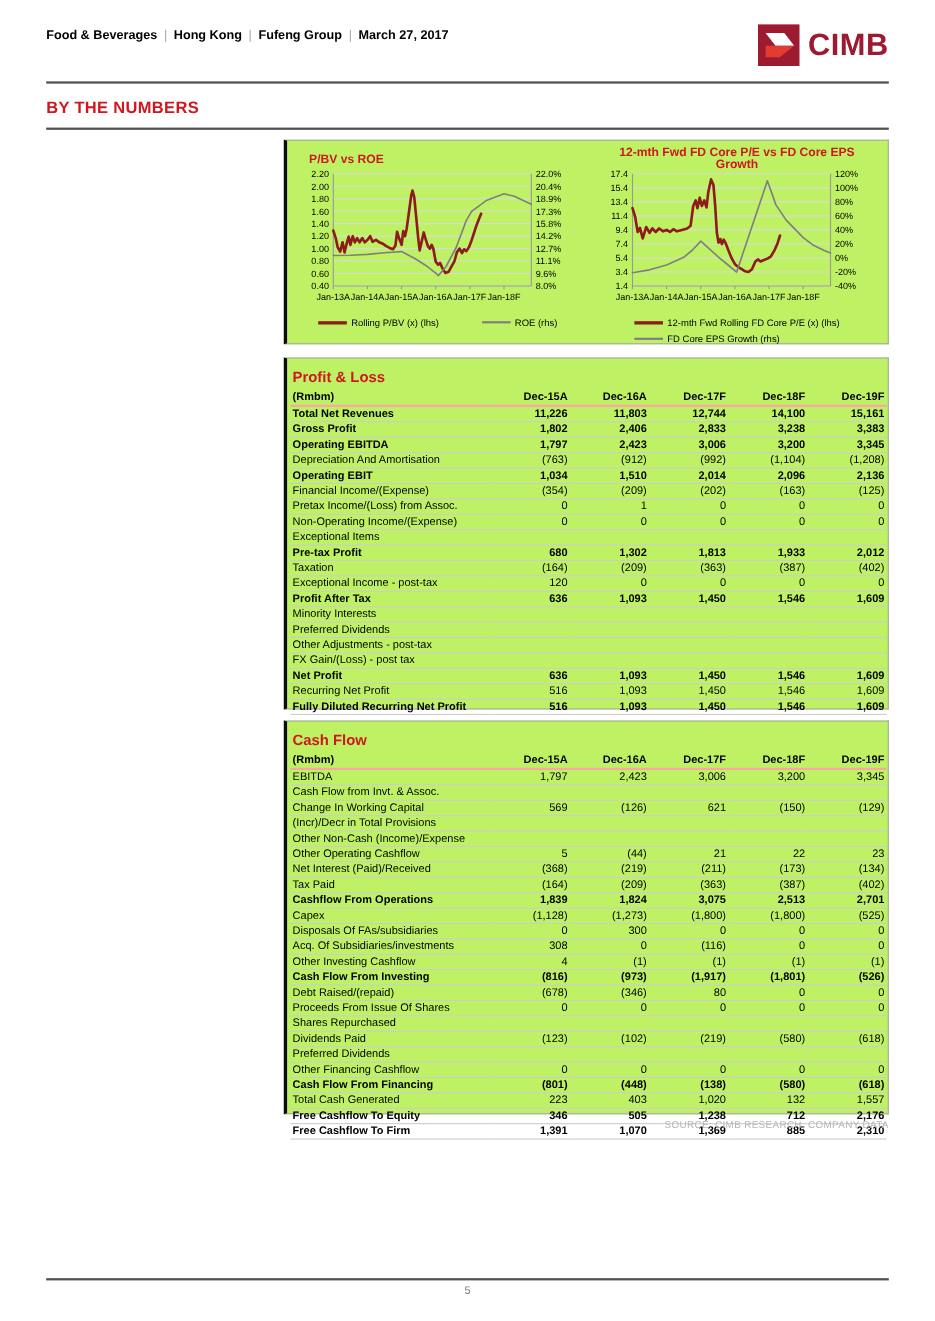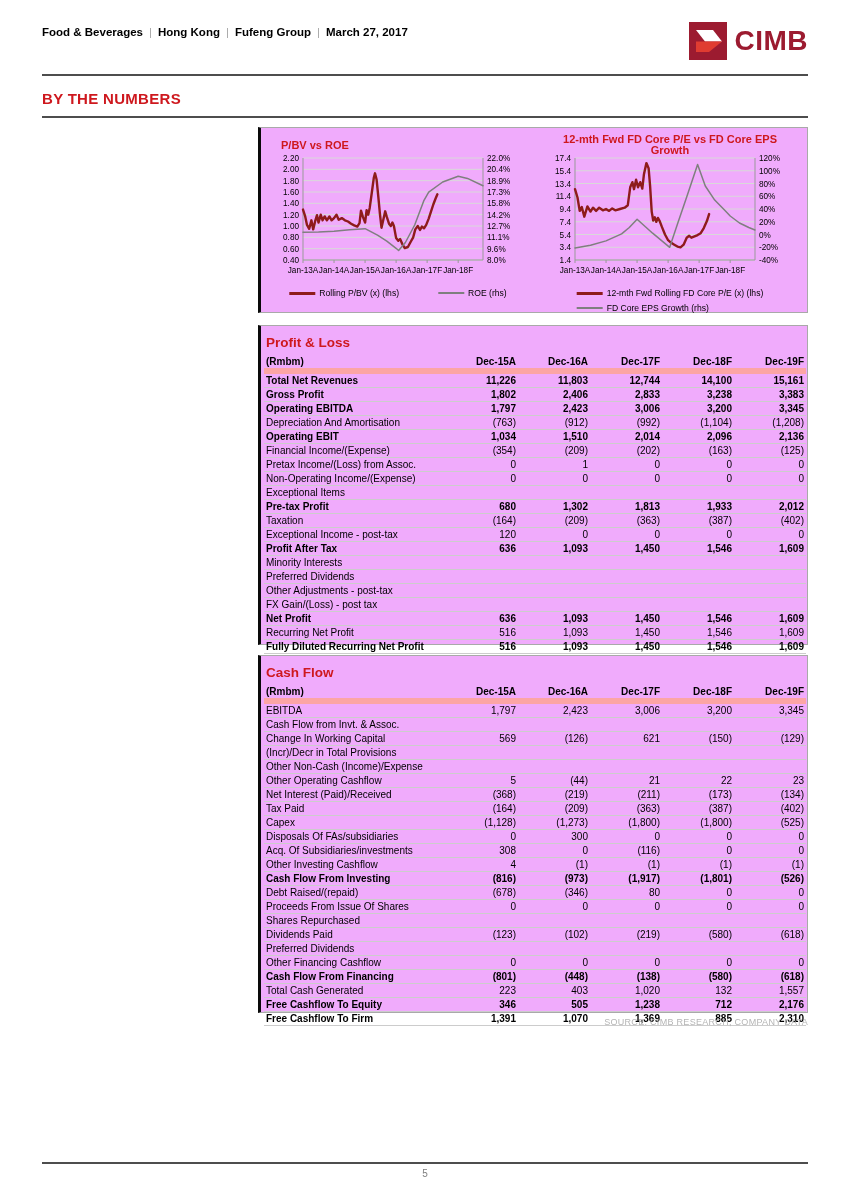--- a/index.html
+++ b/index.html
@@ -8,21 +8,21 @@
   
   .breadcrumb{position:absolute;left:42px;top:26px;font-size:11.5px;font-weight:bold;white-space:nowrap;}
   .breadcrumb .sep{color:#a6a6a6;font-weight:normal;padding:0 6px;}
   .logo{position:absolute;right:42px;top:22px;display:flex;align-items:flex-end;gap:7px;}
   .logo-text{font-size:28px;font-weight:bold;color:#9C1B30;letter-spacing:.5px;line-height:38px;}
   .rule{position:absolute;left:42px;width:766px;background:#4d4d4d;}
   .rule-top{top:74px;height:2px;}
   .rule-sub{top:116px;height:2px;}
   .section-title{position:absolute;left:42px;top:90px;font-size:15px;font-weight:bold;color:#CE181E;letter-spacing:.3px;}
   
-  .panel{position:absolute;left:258px;width:550px;box-sizing:border-box;background:#f0abfc;
+  .panel{position:absolute;left:258px;width:550px;box-sizing:border-box;background:#bef264;
          border:1px solid #a9a9a9;border-left:3px solid #0a0a0a;}
   .charts-panel{top:127px;height:186px;}
   .pnl-panel{top:325px;height:320px;}
   .cf-panel{top:655px;height:358px;}
   
   .chart{position:absolute;top:4px;width:262px;height:178px;}
   #chart0{left:6px;} #chart1{left:278px;}
   .chart-title{height:22px;font-size:11px;font-weight:bold;color:#CE181E;line-height:11px;}
   .chart-title.left{padding-left:14px;padding-top:8px;box-sizing:border-box;}
   .chart-title.center{text-align:center;padding-top:2px;box-sizing:border-box;}
@@ -32,21 +32,21 @@
   .legend.row{flex-direction:row;gap:39px;}
   .legend.col{flex-direction:column;align-items:flex-start;gap:5px;}
   .legend-item{display:flex;align-items:center;gap:4px;}
   .sw{display:inline-block;width:26px;}
   
   .table-title{font-size:13.5px;font-weight:bold;color:#CE181E;padding:9px 0 5px 5px;}
   table{border-collapse:collapse;table-layout:fixed;width:calc(100% - 6px);margin-left:3px;}
   th,td{padding:0 2px;font-size:10px;height:13px;line-height:13px;border-bottom:1px solid #cccccc;
         white-space:nowrap;overflow:hidden;font-weight:normal;text-align:right;}
   th:first-child,td:first-child{text-align:left;}
-  thead th{font-weight:bold;border-bottom:6px solid #fca5a5;}
+  thead th{font-weight:bold;border-bottom:2px solid #fca5a5;}
   tr.bold td{font-weight:bold;}
   .source-note{position:absolute;right:42px;top:1017px;font-size:9px;color:#b5b5b5;letter-spacing:.3px;}
   .footer-rule{position:absolute;left:42px;top:1162px;width:766px;height:2px;background:#4d4d4d;}
   .page-number{position:absolute;left:0;top:1168px;width:100%;text-align:center;font-size:10px;color:#7f7f7f;}
 </style>
 </head>
 <body>
 
 <div class="page">
 
@@ -462,20 +462,28 @@
               <td>(134)</td>
             </tr>
             <tr>
               <td>Tax Paid</td>
               <td>(164)</td>
               <td>(209)</td>
               <td>(363)</td>
               <td>(387)</td>
               <td>(402)</td>
             </tr>
+            <tr class="bold">
+              <td>Cashflow From Operations</td>
+              <td>1,839</td>
+              <td>1,824</td>
+              <td>3,075</td>
+              <td>2,513</td>
+              <td>2,701</td>
+            </tr>
             <tr>
               <td>Capex</td>
               <td>(1,128)</td>
               <td>(1,273)</td>
               <td>(1,800)</td>
               <td>(1,800)</td>
               <td>(525)</td>
             </tr>
             <tr>
               <td>Disposals Of FAs/subsidiaries</td>

